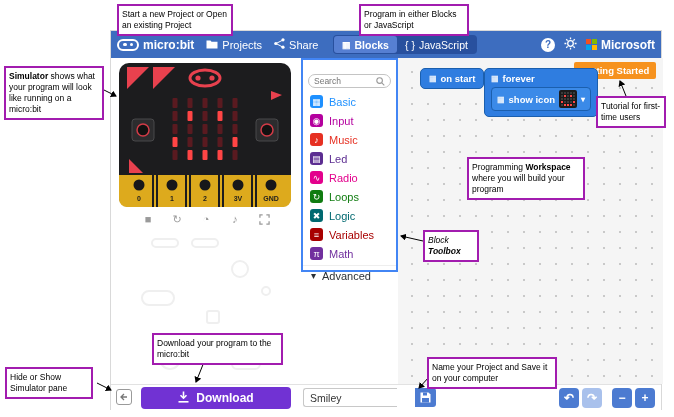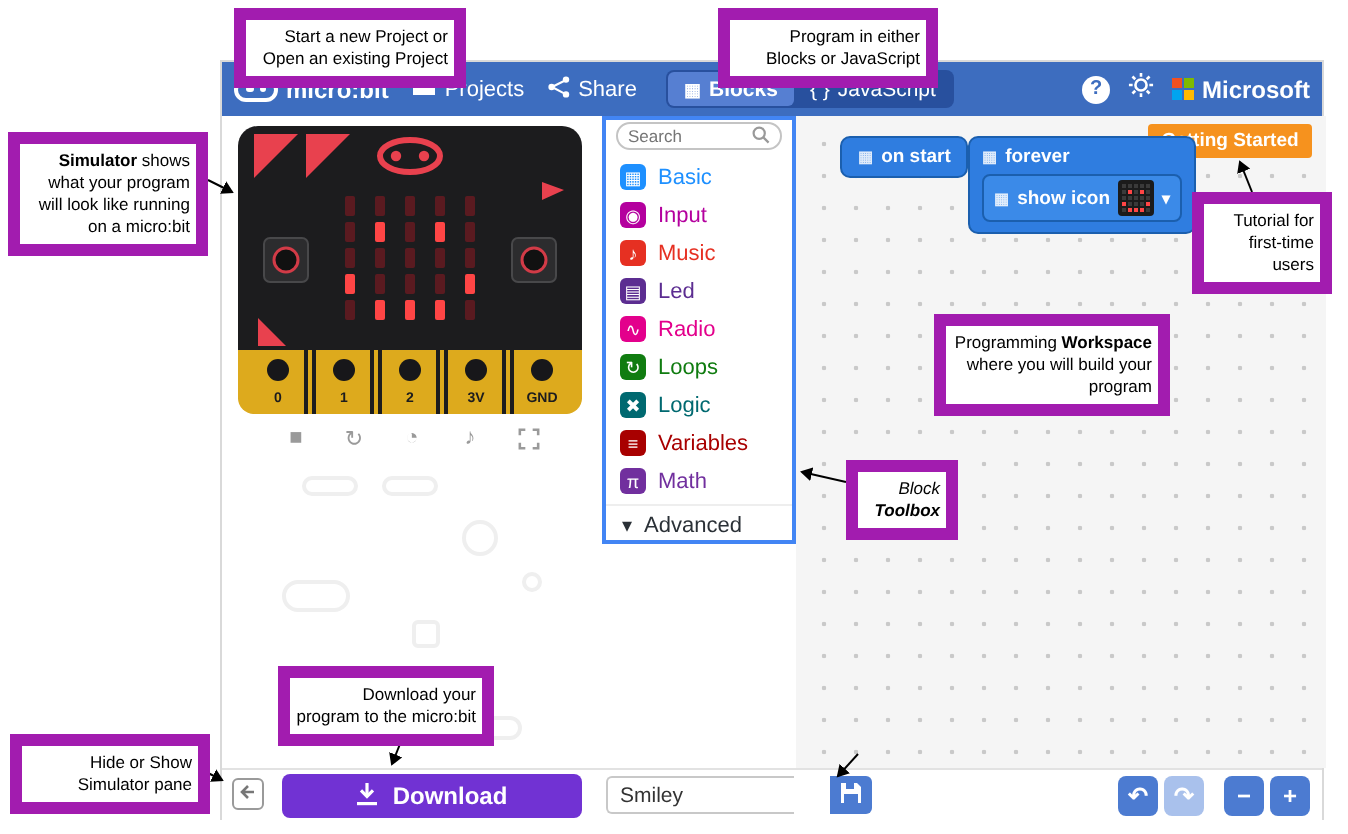--- a/index.html
+++ b/index.html
@@ -33,21 +33,21 @@
   
   .simpanel { position:absolute; left:0; top:27px; width:190px; height:326px; background:#fff; overflow:hidden; }
   .board-svg { position:absolute; left:8px; top:5px; }
   .simcontrols { position:absolute; left:0; top:154px; width:190px; display:flex;
                  justify-content:center; align-items:center; gap:15px; color:#9a9a9a; font-size:11px; }
   .simctl { display:flex; align-items:center; justify-content:center; width:14px; height:14px; cursor:pointer; }
   .doodle { position:absolute; border:2px solid #efefef; }
 
   
   .toolbox { position:absolute; left:190px; top:27px; width:97px; height:214px; background:#fff;
-             border:2px solid #4285f4; padding-top:0; z-index:1; }
+             border:2px solid #4285f4; padding-top:13px; z-index:1; }
   .searchbox { margin:1px 5px 4px 5px; height:14px; border:1px solid #c4c4c4; border-radius:8px;
                display:flex; align-items:center; padding:0 5px; gap:3px; background:#fff; }
   .searchbox input { border:none; outline:none; width:100%; font-size:8.5px; color:#555;
                      background:transparent; font-family:"Liberation Sans", sans-serif; }
   .cat-row { display:flex; align-items:center; gap:6px; height:19px; padding-left:7px; cursor:pointer; }
   .cat-icon { width:13px; height:13px; border-radius:3px; color:#fff; font-size:9px;
               display:flex; align-items:center; justify-content:center; flex:0 0 13px; }
   .cat-label { font-size:11px; }
   .advanced-row { display:flex; align-items:center; gap:6px; height:20px; padding-left:8px;
                   margin-top:2px; border-top:1px solid #eee; color:#2b3137; font-size:11px; cursor:pointer; }
@@ -90,22 +90,22 @@
               border-radius:0 3px 3px 0; display:flex; align-items:center; justify-content:center; cursor:pointer; }
   .ctrl-btn { position:absolute; top:3px; width:20px; height:20px; border-radius:4px; background:#4c7bd1;
               color:#fff; display:flex; align-items:center; justify-content:center; font-size:12px;
               font-weight:bold; cursor:pointer; }
   .ctrl-undo { left:448px; }
   .ctrl-redo { left:471px; background:#a9c1ec; }
   .ctrl-zoomout { left:501px; }
   .ctrl-zoomin { left:524px; }
 
   
-  .note { position:absolute; background:#fff; border:6px solid #a21caf; font-size:8.5px; line-height:1.3;
-          text-align:right; padding:3px 3px; color:#000; z-index:5; }
+  .note { position:absolute; background:#fff; border:2px solid #a21caf; font-size:8.5px; line-height:1.3;
+          text-align:left; padding:3px 3px; color:#000; z-index:5; }
   .note b { font-weight:bold; }
   .arrows { position:absolute; left:0; top:0; width:674px; height:417px; z-index:4; pointer-events:none; }
 </style>
 </head>
 <body>
 
 <div class="page">
 
   <div class="app">
 
@@ -429,16 +429,17 @@
       <path d="M97,383 L111,390" marker-end="url(#ah)"></path>
     </g>
   </svg>
 
   <div class="note" style="left:117px; top:4px; width:116px;"><span>Start a new Project or Open an existing Project</span><b></b><span></span></div>
   <div class="note" style="left:4px; top:66px; width:100px;"><span></span><b>Simulator</b><span> shows what your program will look like running on a micro:bit</span></div>
   <div class="note" style="left:359px; top:4px; width:110px;"><span>Program in either Blocks or JavaScript</span><b></b><span></span></div>
   <div class="note" style="left:596px; top:96px; width:70px;"><span>Tutorial for first-time users</span><b></b><span></span></div>
   <div class="note" style="left:467px; top:157px; width:118px;"><span>Programming </span><b>Workspace</b><span> where you will build your program</span></div>
   <div class="note" style="left:423px; top:230px; width:56px;font-style:italic;"><span>Block </span><b>Toolbox</b><span></span></div>
-  <div class="note" style="left:139px; top:333px; width:108px;"><span>Download your program to the micro:bit</span><b></b><span></span></div>
-  <div class="note" style="left:5px; top:367px; width:100px;"><span>Hide or Show Simulator pane</span><b></b><span></span></div>
+  <div class="note" style="left:152px; top:333px; width:131px;"><span>Download your program to the micro:bit</span><b></b><span></span></div>
+  <div class="note" style="left:427px; top:357px; width:130px;"><span>Name your Project and Save it on your computer</span><b></b><span></span></div>
+  <div class="note" style="left:5px; top:367px; width:88px;"><span>Hide or Show Simulator pane</span><b></b><span></span></div>
 
 </div>
 
 </body></html>

